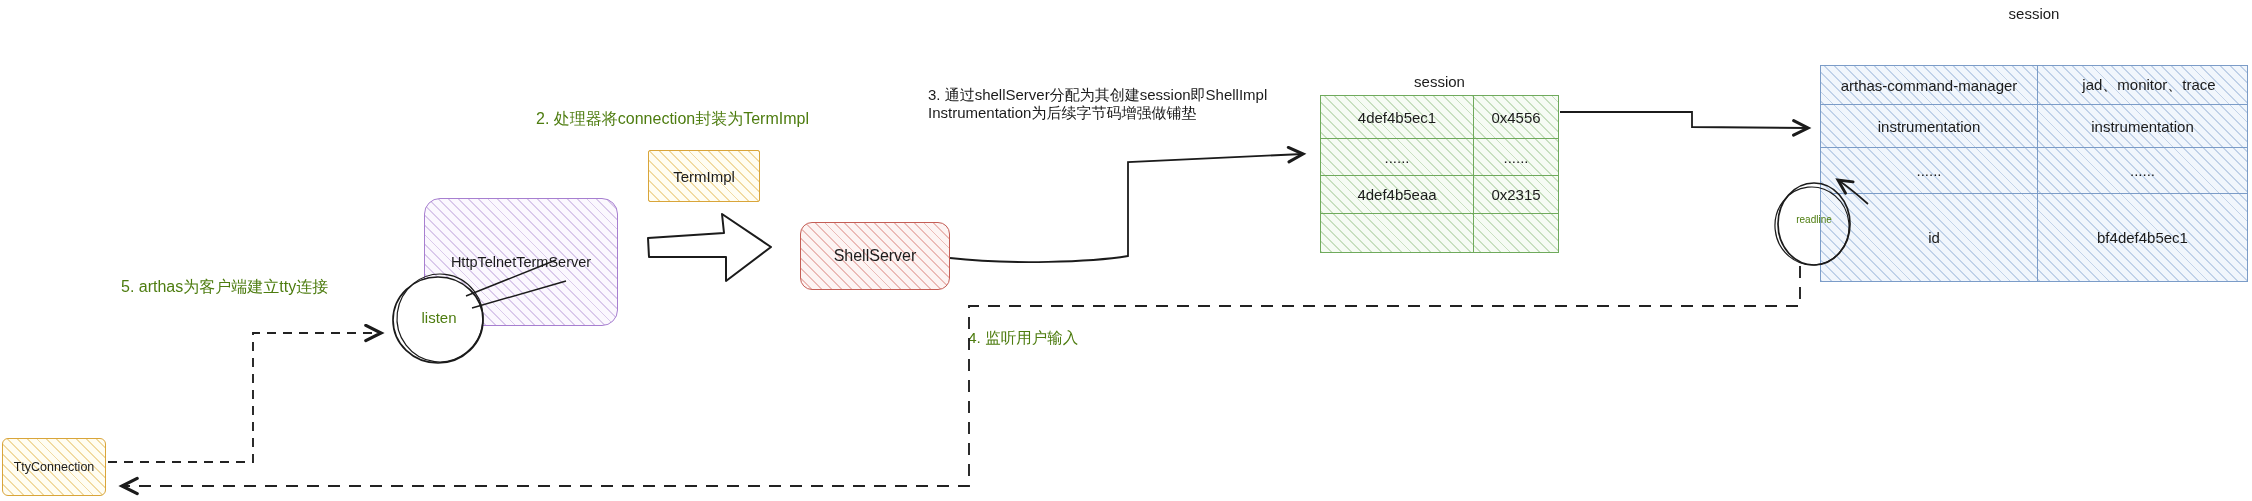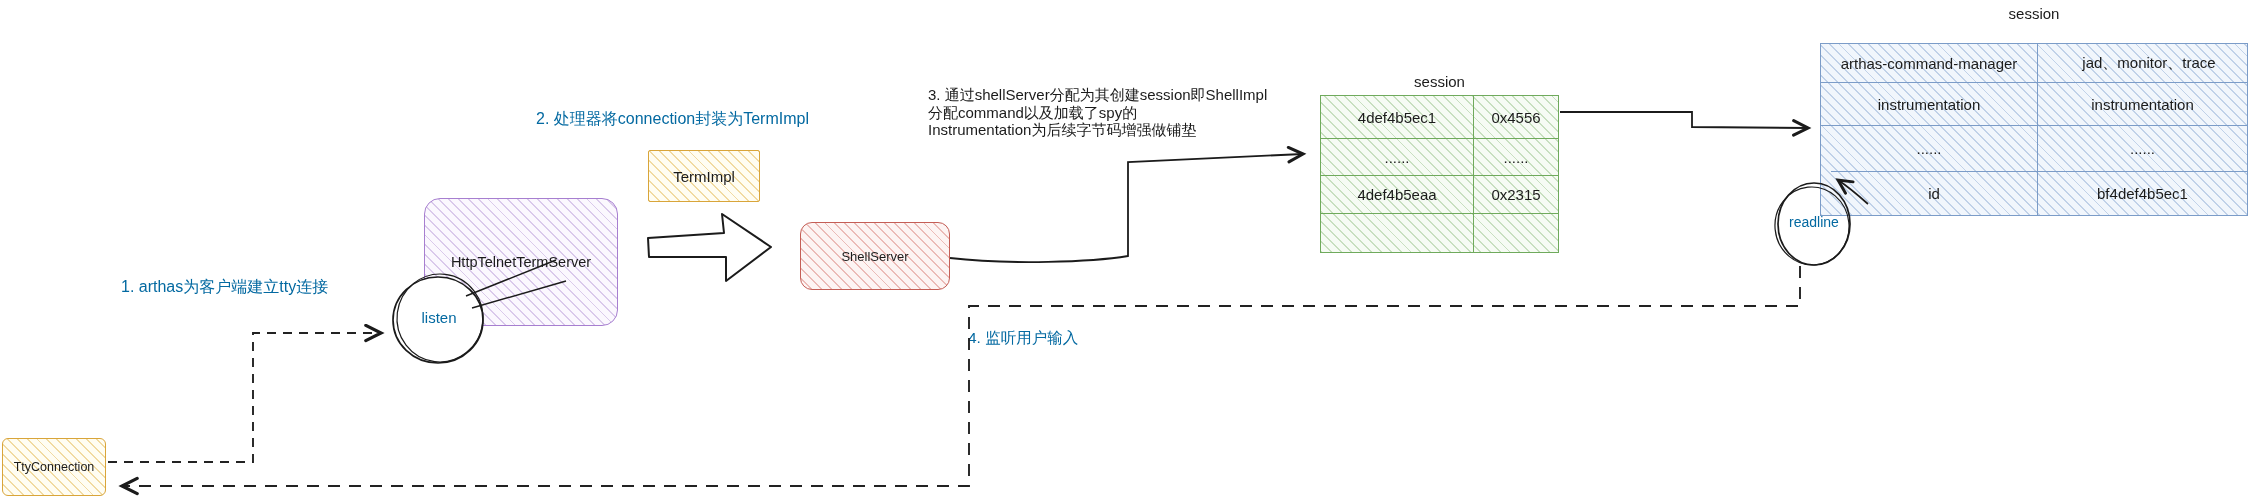--- a/index.html
+++ b/index.html
@@ -1,21 +1,21 @@
 <!DOCTYPE html>
 <html><head>
 <meta charset="utf-8">
 <style>
   html,body{margin:0;padding:0;background:#ffffff;}
   .canvas{
     position:relative; width:2252px; height:501px; background:#ffffff;
     font-family:"Liberation Sans","DejaVu Sans",sans-serif; color:#1b1b1b; overflow:hidden;
   }
   .abs{position:absolute;}
-  .lbl{position:absolute; white-space:nowrap; color:#0369a1;}
+  .lbl{position:absolute; white-space:nowrap; color:#4d7c0f;}
   .node{
     position:absolute; display:flex; align-items:center; justify-content:center;
     box-sizing:border-box; 
   }
   
   .h-yellow{
     background-color:#fffdf2;
     background-image:repeating-linear-gradient(45deg, rgba(224,176,64,0.45) 0 1.3px, transparent 1.3px 7px);
     border:1.6px solid #d9a53a;
   }
@@ -43,58 +43,57 @@
     box-sizing:border-box; font-size:15px; white-space:nowrap;
   }
   .tbl-title{position:absolute; text-align:center; font-size:15px;}
   svg{position:absolute; left:0; top:0; pointer-events:none;}
 </style>
 </head>
 <body>
 
 <div class="canvas">
 
-  <div class="lbl" style="left:121px; top:277px; font-size:16px;">1. arthas为客户端建立tty连接</div>
+  <div class="lbl" style="left:121px; top:277px; font-size:16px;">5. arthas为客户端建立tty连接</div>
 
   <div class="lbl" style="left:536px; top:109px; font-size:16px;">2. 处理器将connection封装为TermImpl</div>
 
   <div class="abs" style="left:928px; top:86px; width:368px; text-align:left; font-size:15px; line-height:17.5px;">
     <div>3. 通过shellServer分配为其创建session即ShellImpl</div>
-    <div>分配command以及加载了spy的</div>
     <div>Instrumentation为后续字节码增强做铺垫</div>
   </div>
 
   <div class="lbl" style="left:968px; top:328px; font-size:15.5px;">4. 监听用户输入</div>
 
   <div class="node h-yellow" style="left:2px; top:438px; width:104px; height:58px; font-size:12.5px; border-radius:6px;">TtyConnection</div>
 
   <div class="node h-purple" style="left:424px; top:198px; width:194px; height:128px; font-size:14.5px; border-radius:16px;">HttpTelnetTermServer</div>
 
   <div class="node h-yellow" style="left:648px; top:150px; width:112px; height:52px; font-size:15px; border-radius:2px;">TermImpl</div>
 
-  <div class="node h-red" style="left:800px; top:222px; width:150px; height:68px; font-size:13px; border-radius:12px;">ShellServer</div>
+  <div class="node h-red" style="left:800px; top:222px; width:150px; height:68px; font-size:16px; border-radius:12px;">ShellServer</div>
 
   <div class="tbl-title" style="left:1320px; top:73px; width:239px;">session</div>
 
   <div class="tbl h-green" style="left:1320px; top:95px; width:239px; height:158px;
               grid-template-columns:152px 1fr; grid-template-rows:42px 37px 38px 1fr;
               border:1.6px solid #6faa5c;">
     <div class="cell">4def4b5ec1</div>
     <div class="cell" style="border-left:1.4px solid #6faa5c;">0x4556</div>
     <div class="cell" style="border-top:1.4px solid #6faa5c;">......</div>
     <div class="cell" style="border-top:1.4px solid #6faa5c; border-left:1.4px solid #6faa5c;">......</div>
     <div class="cell" style="border-top:1.4px solid #6faa5c;">4def4b5eaa</div>
     <div class="cell" style="border-top:1.4px solid #6faa5c; border-left:1.4px solid #6faa5c;">0x2315</div>
     <div class="cell" style="border-top:1.4px solid #6faa5c;"></div>
     <div class="cell" style="border-top:1.4px solid #6faa5c; border-left:1.4px solid #6faa5c;"></div>
   </div>
 
   <div class="tbl-title" style="left:1820px; top:5px; width:428px;">session</div>
 
-  <div class="tbl h-blue" style="left:1820px; top:43px; width:428px; height:173px;
+  <div class="tbl h-blue" style="left:1820px; top:65px; width:428px; height:217px;
               grid-template-columns:216px 1fr; grid-template-rows:38px 43px 46px 1fr;
               border:1.6px solid #7b9cc8;">
     <div class="cell">arthas-command-manager</div>
     <div class="cell" style="border-left:1.4px solid #7b9cc8;padding-left:13px;">jad、monitor、trace</div>
     <div class="cell" style="border-top:1.4px solid #7b9cc8;">instrumentation</div>
     <div class="cell" style="border-top:1.4px solid #7b9cc8; border-left:1.4px solid #7b9cc8;">instrumentation</div>
     <div class="cell" style="border-top:1.4px solid #7b9cc8;">......</div>
     <div class="cell" style="border-top:1.4px solid #7b9cc8; border-left:1.4px solid #7b9cc8;">......</div>
     <div class="cell" style="border-top:1.4px solid #7b9cc8;margin-left:10px;">id</div>
     <div class="cell" style="border-top:1.4px solid #7b9cc8; border-left:1.4px solid #7b9cc8;">bf4def4b5ec1</div>
@@ -128,15 +127,15 @@
     <g>
       <ellipse cx="1814" cy="224" rx="36" ry="41" fill="none" stroke="#1b1b1b" stroke-width="1.7"></ellipse>
       <ellipse cx="1812" cy="226" rx="37" ry="39" fill="none" stroke="#1b1b1b" stroke-width="1.2" transform="rotate(-6 1812 226)"></ellipse>
     </g>
 
     <path d="M1868,204 Q1850,188 1838,180" fill="none" stroke="#1b1b1b" stroke-width="1.7" marker-end="url(#arw)"></path>
   </svg>
 
   <div class="lbl" style="left:396px; top:309px; width:86px; text-align:center; font-size:15px;">listen</div>
 
-  <div class="lbl" style="left:1771px; top:214px; width:86px; text-align:center; font-size:14px;">readline</div>
+  <div class="lbl" style="left:1771px; top:214px; width:86px; text-align:center; font-size:10px;">readline</div>
 
 </div>
 
 </body></html>

